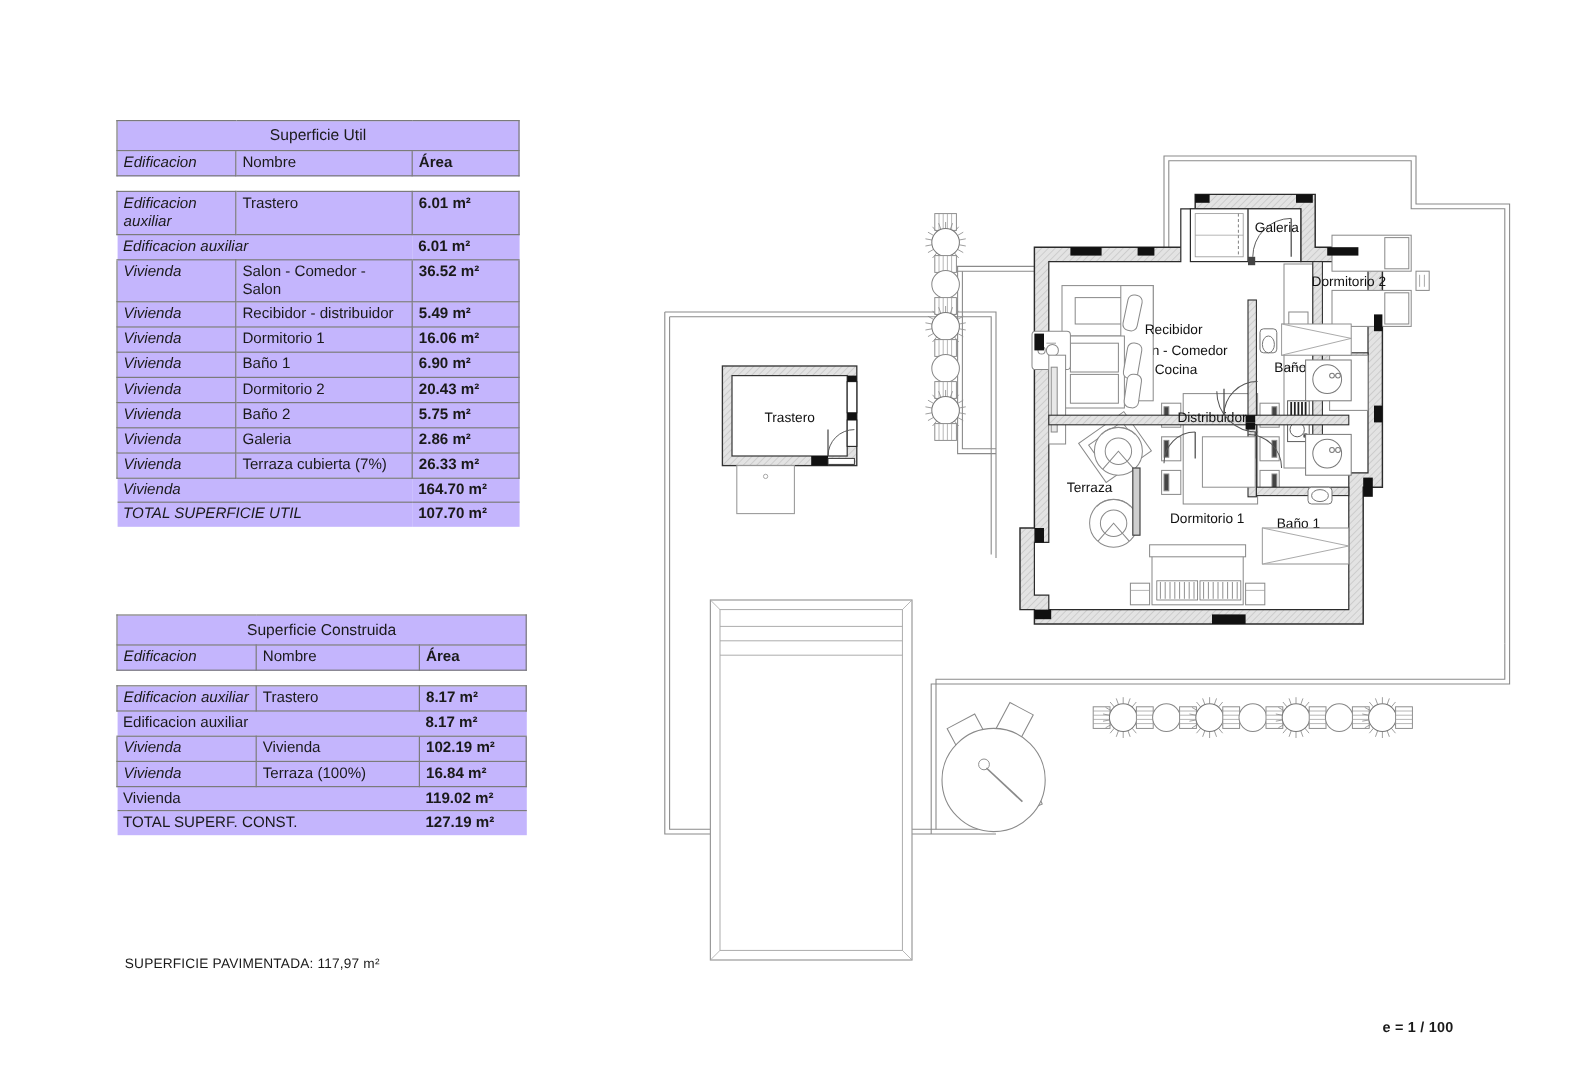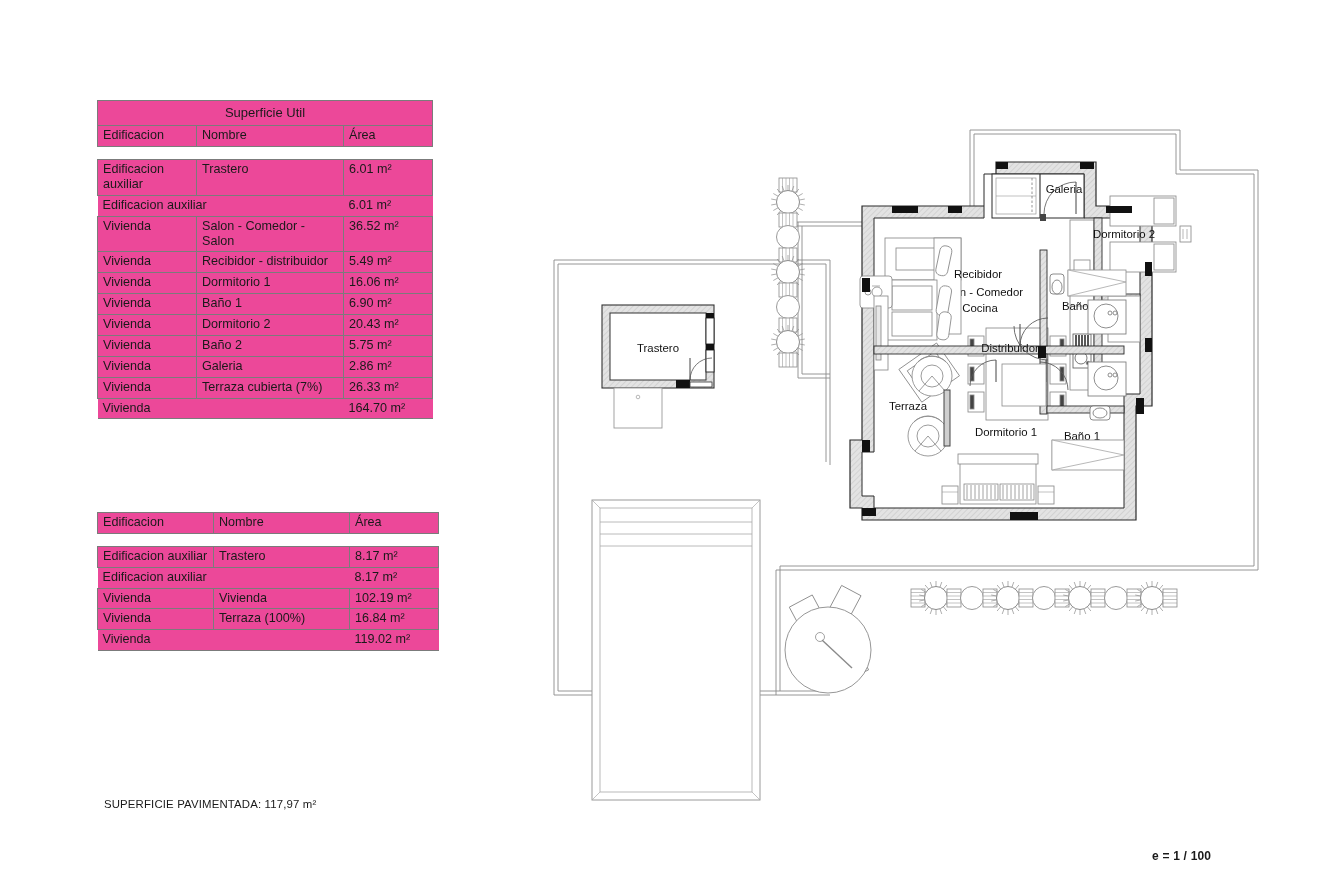--- a/index.html
+++ b/index.html
@@ -9,26 +9,26 @@
 
   
   .tblwrap{position:absolute;}
   table.area{border-collapse:collapse;table-layout:fixed;}
   table.area td{
     border:1px solid #7b7b7b;
     padding:2px 5px 3px 5px;
     font-size:12.6px;
     line-height:1.18;
     vertical-align:top;
-    background:#ec4899;
+    background:#c4b5fd;
   }
   table.area td.title{text-align:center;font-size:13px;padding:4px 5px 5px;}
-  td.c1{width:88px;}
+  td.c1{width:88px;font-style:italic;}
   td.c2{width:136px;}
-  td.c3{width:78px;}
+  td.c3{width:78px;font-weight:bold;}
   tr.sum td{border-left:none;border-right:none;}
   tr.sum td.c1{border-right:none;}
   .nb-l{border-left:none !important;}
   .nb-r{border-right:none !important;}
   .nb-b{border-bottom:none !important;}
   .spacer{height:12px;}
   .note{position:absolute;font-size:11.4px;letter-spacing:.15px;margin-top:24px;}
   .scale{position:absolute;font-size:12px;font-weight:bold;letter-spacing:.2px;}
 
   
@@ -103,27 +103,34 @@
       </tr>
       <tr>
         <td class="c1">Vivienda</td>
         <td class="c2">Terraza cubierta (7%)</td>
         <td class="c3">26.33 m²</td>
       </tr>
       <tr class="sum">
         <td class="c1 nb-l nb-r" colspan="2">Vivienda</td>
         <td class="c3 nb-l nb-r">164.70 m²</td>
       </tr>
+      <tr class="sum">
+        <td class="c1 nb-l nb-r nb-b" colspan="2">TOTAL SUPERFICIE UTIL</td>
+        <td class="c3 nb-l nb-r nb-b">107.70 m²</td>
+      </tr>
     </tbody>
       </table>
   </div>
 
   <div class="tblwrap" style="left:97px;top:512px;">
     <table class="area">
       <tbody>
+          <tr>
+        <td class="title" colspan="3">Superficie Construida</td>
+      </tr>
       <tr>
         <td class="c1" style="width:105px">Edificacion</td>
         <td class="c2" style="width:125px">Nombre</td>
         <td class="c3">Área</td>
       </tr>
     </tbody>
       </table>
     <div class="spacer"></div>
     <table class="area">
       <tbody>
@@ -142,20 +149,24 @@
         <td class="c3">102.19 m²</td>
       </tr>
       <tr>
         <td class="c1" style="width:105px">Vivienda</td>
         <td class="c2" style="width:125px">Terraza (100%)</td>
         <td class="c3">16.84 m²</td>
       </tr>
       <tr class="sum">
         <td class="nb-l nb-r" colspan="2">Vivienda</td>
         <td class="c3 nb-l nb-r">119.02 m²</td>
+      </tr>
+      <tr class="sum">
+        <td class="nb-l nb-r nb-b" colspan="2">TOTAL SUPERF. CONST.</td>
+        <td class="c3 nb-l nb-r nb-b">127.19 m²</td>
       </tr>
     </tbody>
       </table>
   </div>
 
   <div class="note" style="left:104px;top:774px;">SUPERFICIE PAVIMENTADA: 117,97 m²</div>
   <div class="scale" style="left:1152px;top:849px;">e = 1 / 100</div>
 
   <div class="plan">
   <svg width="740" height="730" viewBox="0 0 740 730" xmlns="http://www.w3.org/2000/svg">

